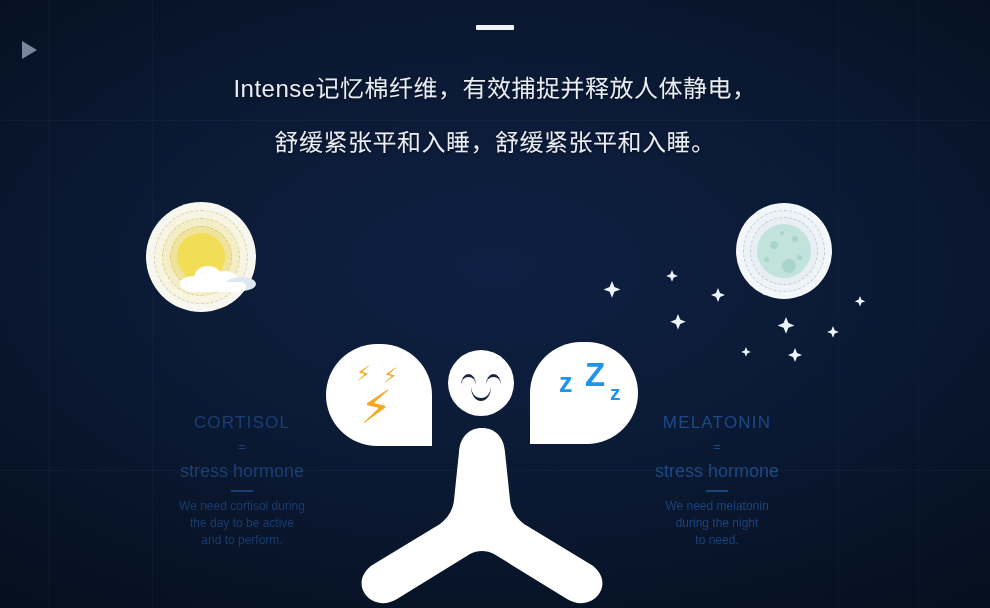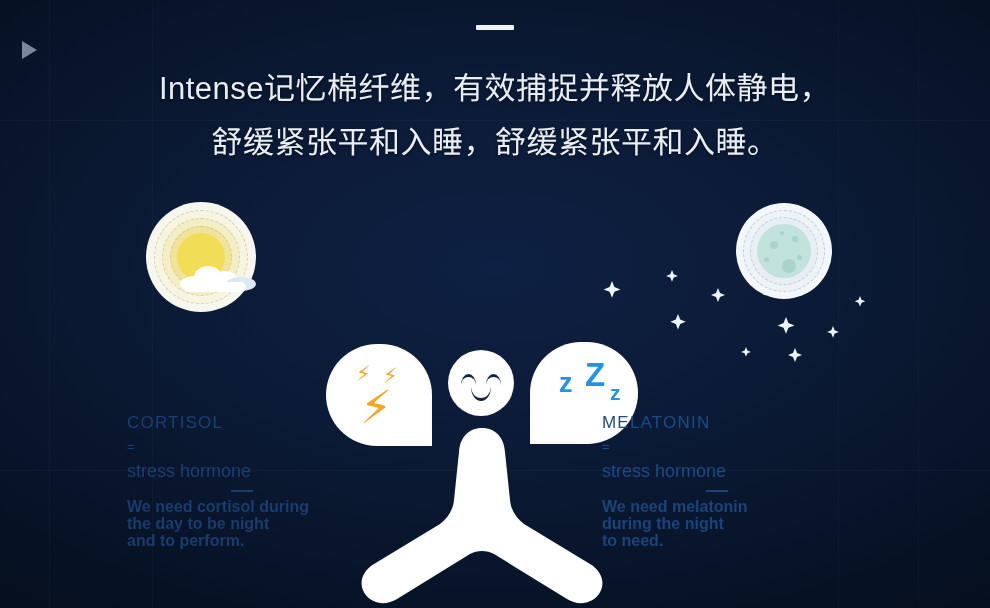--- a/index.html
+++ b/index.html
@@ -69,21 +69,21 @@
   }
 
   
   .headline {
     position: absolute;
     left: 0;
     top: 62px;
     width: 990px;
     text-align: center;
     color: #e9eef5;
-    font-size: 31px;
+    font-size: 24px;
     line-height: 54px;
     letter-spacing: 0.5px;
     font-weight: 400;
     text-shadow: 0 1px 3px rgba(0,0,0,0.55);
   }
   .headline .ln { display: block; white-space: nowrap; }
 
   
   .sun {
     position: absolute;
@@ -210,21 +210,21 @@
     border-bottom: 3px solid #16233d;
     border-radius: 0 0 50% 50% / 0 0 100% 100%;
   }
 
   .body-shape { position: absolute; left: 0; top: 0; width: 320px; height: 276px; }
 
   
   .col {
     position: absolute;
     width: 230px;
-    text-align: left;
+    text-align: center;
     user-select: none;
   }
   .col-left  { left: 127px; top: 412px; }
   .col-right { left: 602px; top: 412px; }
 
   .col .title {
     font-size: 17px;
     letter-spacing: 1.2px;
     line-height: 22px;
   }
@@ -237,22 +237,22 @@
     font-size: 18px;
     line-height: 24px;
     margin-top: 1px;
   }
   .col .dash {
     width: 22px;
     height: 2px;
     margin: 7px auto 6px auto;
   }
   .col .desc {
-    font-size: 16px;
-    font-weight: 700;
+    font-size: 12px;
+    font-weight: 400;
     line-height: 17px;
   }
 
   .col-left .title, .col-left .eq, .col-left .sub { color: #1b3f74; }
   .col-left .desc { color: #1a3c6e; }
   .col-left .dash { background: #1a3c6e; }
 
   .col-right .title, .col-right .eq, .col-right .sub { color: #1d4a85; }
   .col-right .desc { color: #1b447c; }
   .col-right .dash { background: #1b447c; }
@@ -357,21 +357,21 @@
     </div>
   </div>
 
   <div class="col col-left">
     <div class="title">CORTISOL</div>
     <div class="eq">=</div>
     <div class="sub">stress hormone</div>
     <div class="dash"></div>
     <div class="desc">
       <div>We need cortisol during</div>
-      <div>the day to be night</div>
+      <div>the day to be active</div>
       <div>and to perform.</div>
     </div>
   </div>
 
   <div class="col col-right">
     <div class="title">MELATONIN</div>
     <div class="eq">=</div>
     <div class="sub">stress hormone</div>
     <div class="dash"></div>
     <div class="desc">

